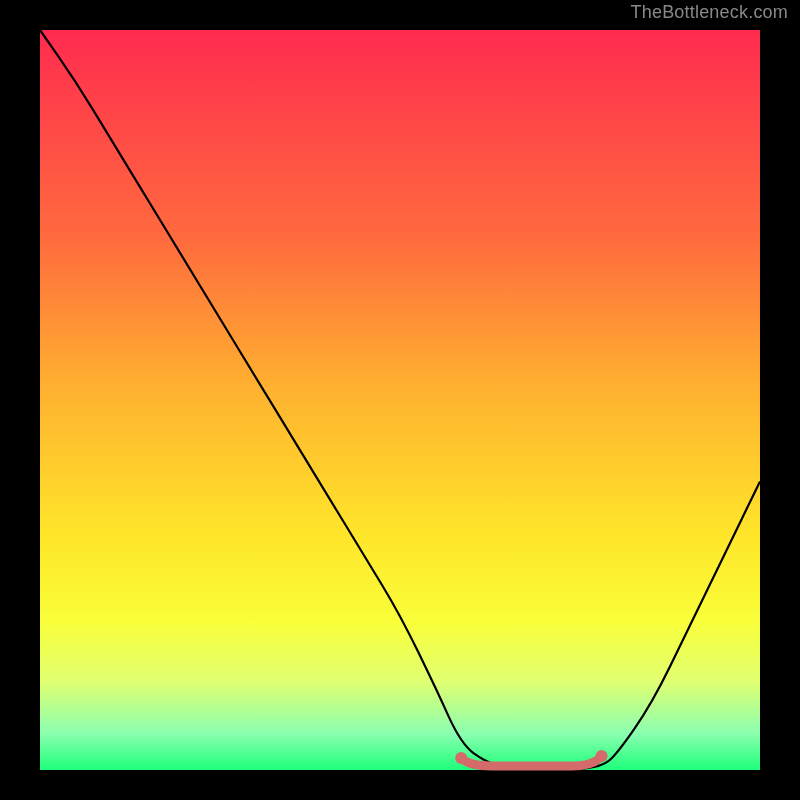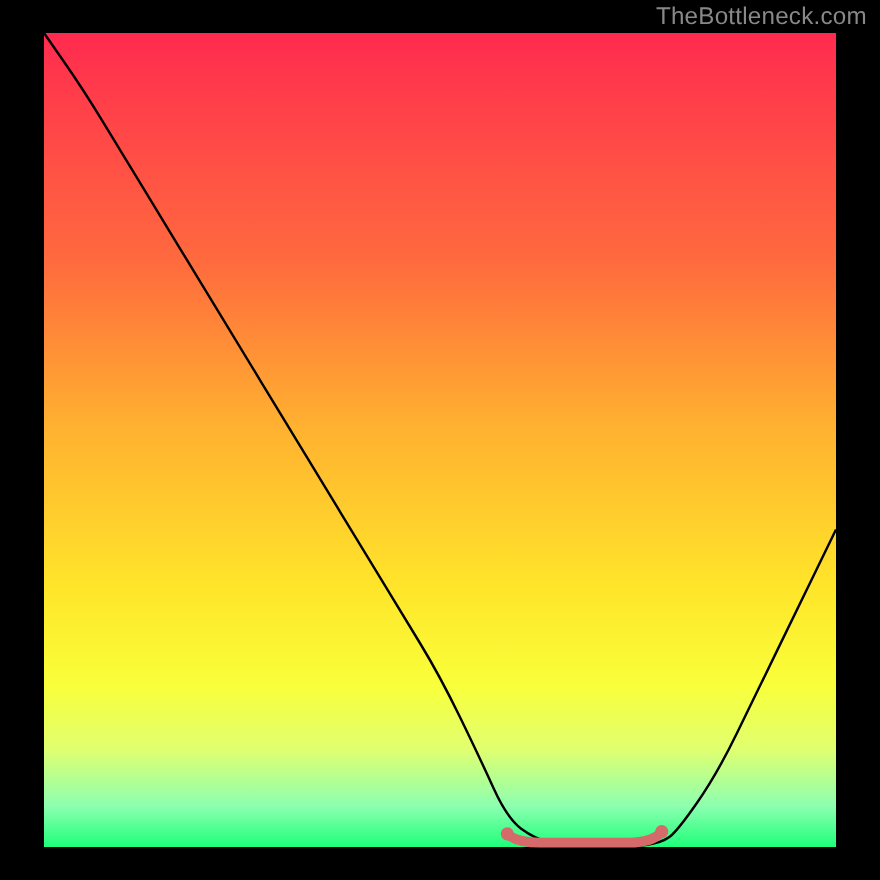--- a/index.html
+++ b/index.html
@@ -14,21 +14,21 @@
   .wrapper {
     position: relative;
     width: 800px;
     height: 800px;
   }
   .attribution {
     position: absolute;
     top: 2px;
     right: 12px;
     color: #888;
-    font-size: 22px;
+    font-size: 18px;
     font-weight: 500;
     letter-spacing: 0.2px;
     z-index: 5;
     text-align: center;
   }
   .plot-area {
     position: absolute;
     left: 40px;
     top: 30px;
     width: 720px;

